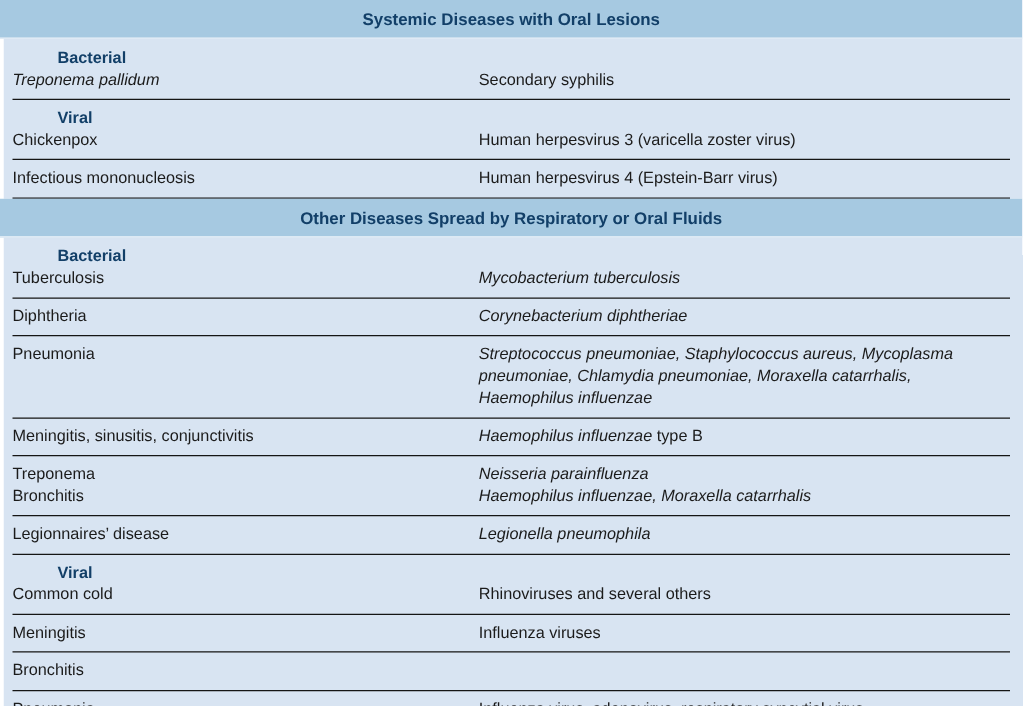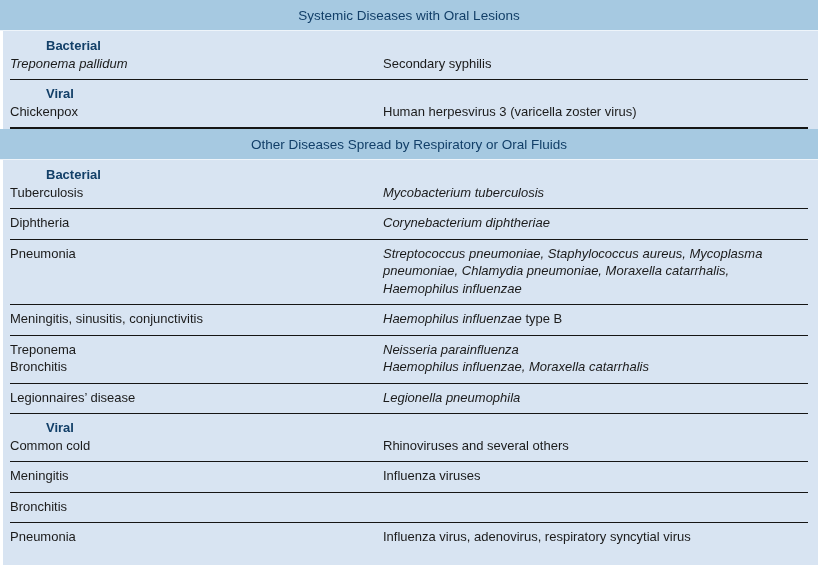--- a/index.html
+++ b/index.html
@@ -17,21 +17,21 @@
   }
   .table-wrap {
     width: 818px;
     height: 565px;
     overflow: hidden;
     background: #ffffff;
   }
   .band {
     background: var(--band-bg);
     color: var(--navy);
-    font-weight: normal;
+    font-weight: bold;
     font-size: 13.5px;
     text-align: center;
     padding: 8px 0 7px 0;
     border-bottom: 1px solid #eef4fa;
   }
   .rows {
     background: var(--body-bg);
     margin-left: 3px;
     padding-top: 1px;
   }
@@ -80,20 +80,26 @@
         </div>
         <div class="hr"></div>
         <div class="block">
           <div class="group-heading">Viral</div>
           <div class="row">
             <div class="cell disease">Chickenpox</div>
             <div class="cell pathogen"><span>Human herpesvirus 3 (varicella zoster virus)</span></div>
           </div>
         </div>
         <div class="hr"></div>
+        <div class="block">
+          <div class="row">
+            <div class="cell disease">Infectious mononucleosis</div>
+            <div class="cell pathogen"><span>Human herpesvirus 4 (Epstein-Barr virus)</span></div>
+          </div>
+        </div>
         <div class="hr"></div>
       </div>
   </section>
 
   <section>
     <div class="band">Other Diseases Spread by Respiratory or Oral Fluids</div>
     <div class="rows last">
         <div class="block">
           <div class="group-heading">Bacterial</div>
           <div class="row">

